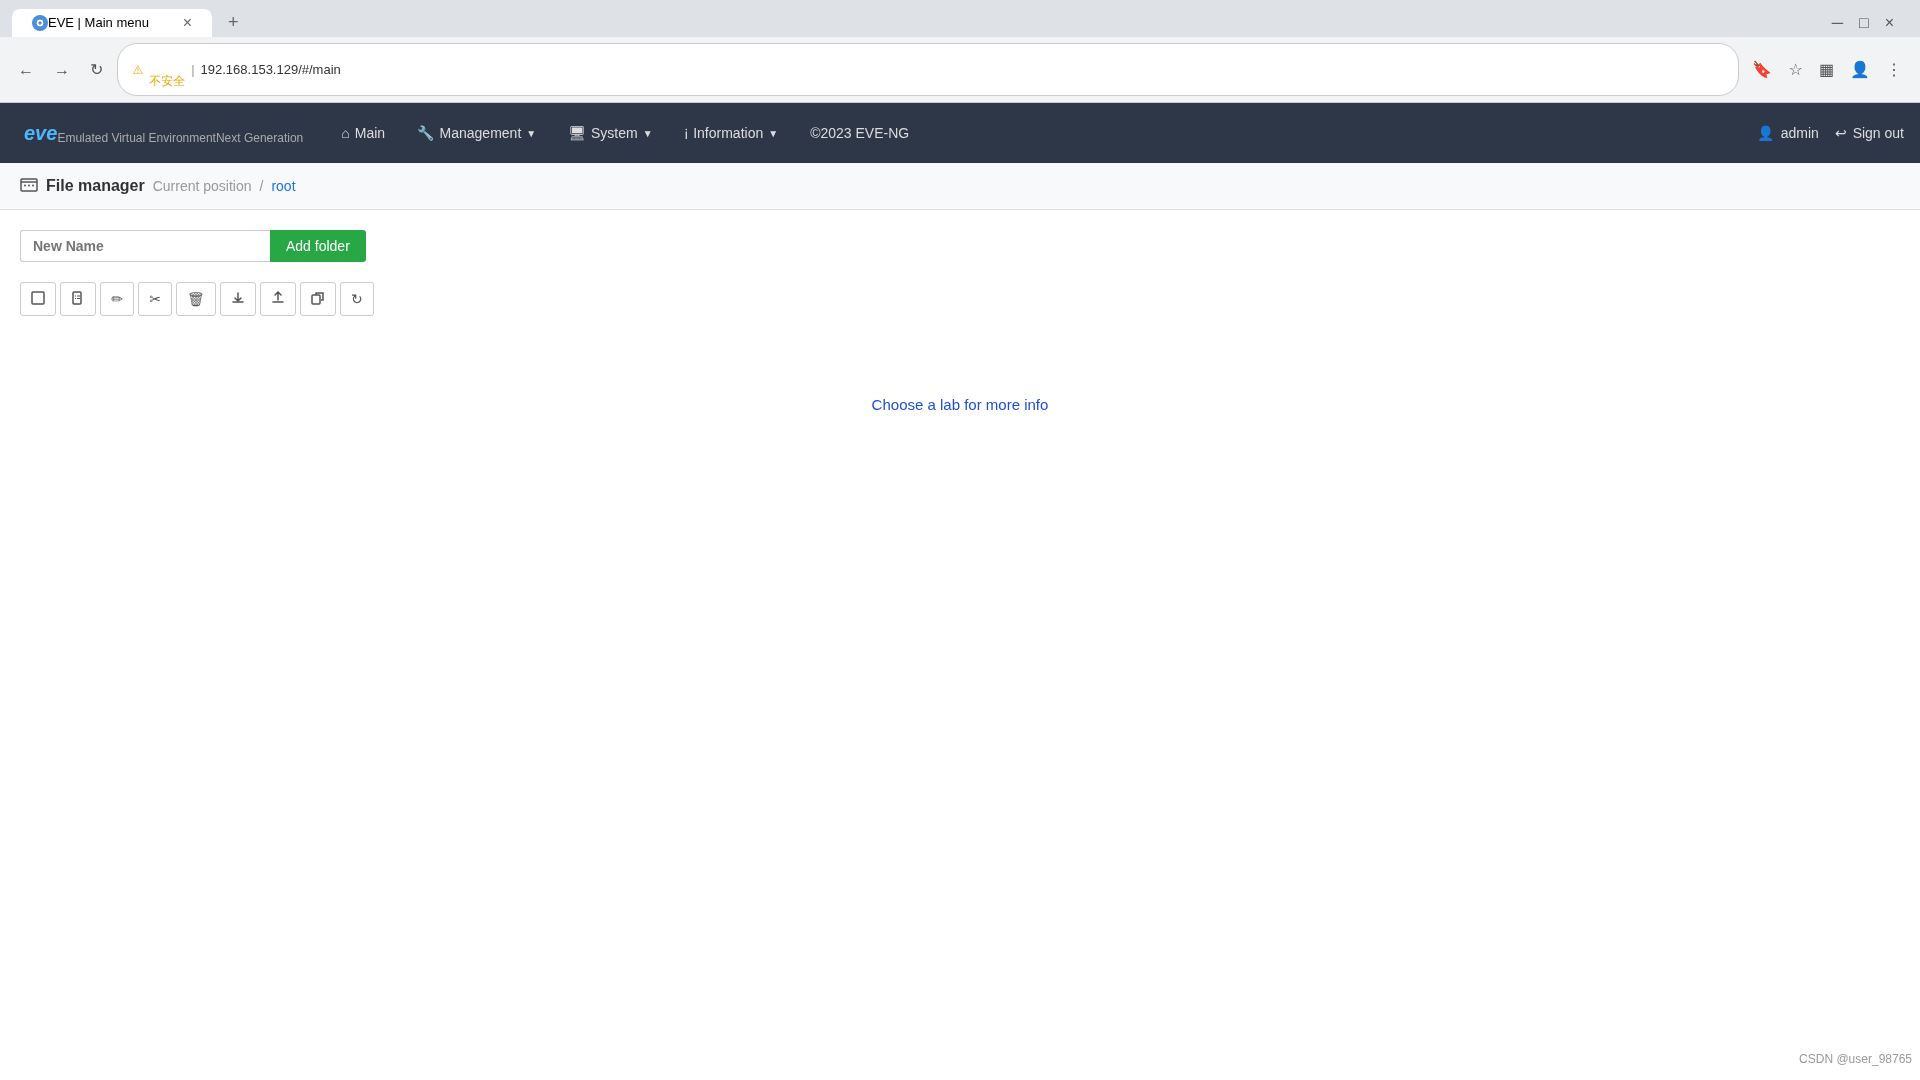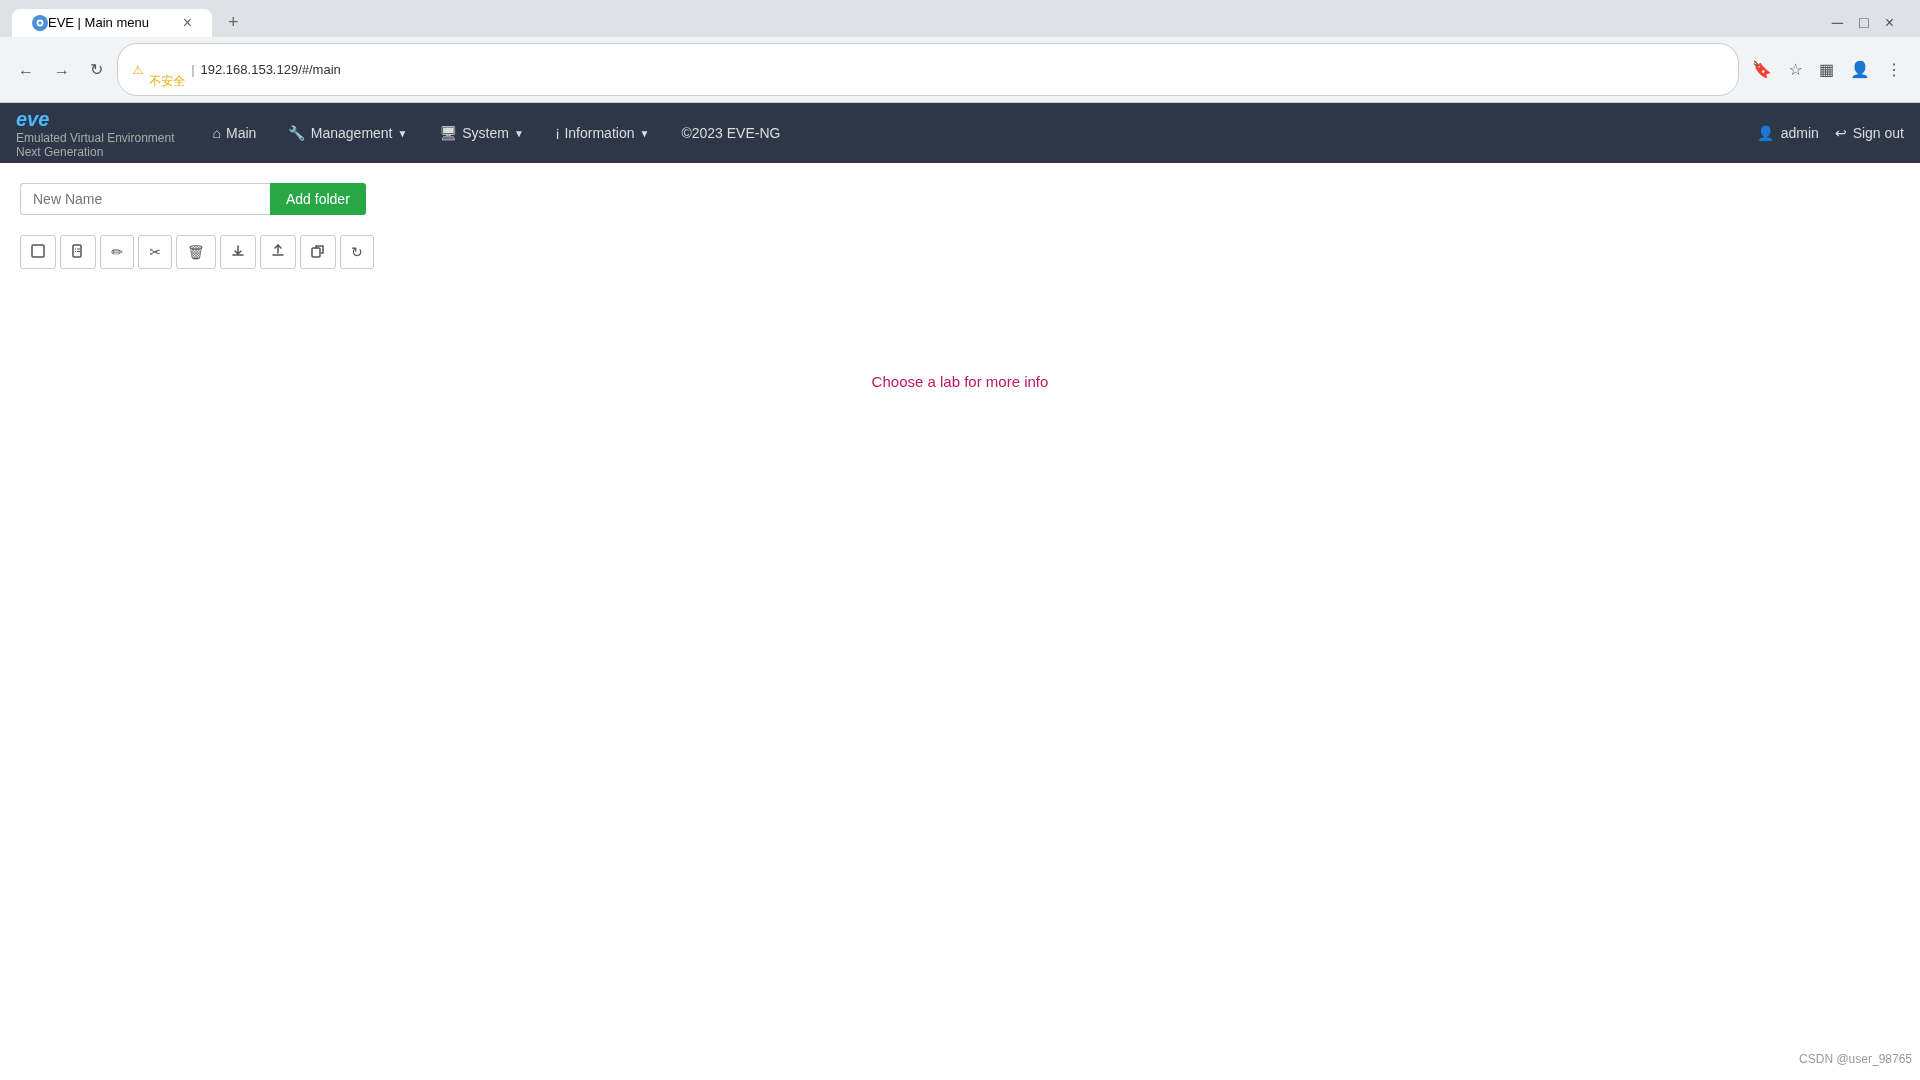--- a/index.html
+++ b/index.html
@@ -32,35 +32,35 @@
     .content-area { background: white; min-height: calc(1080px - 60px - 80px); }
     .breadcrumb-bar { background: #f8f9fa; border-bottom: 1px solid #e0e0e0; padding: 12px 20px; display: flex; align-items: center; gap: 8px; }
     .breadcrumb-title { display: flex; align-items: center; gap: 8px; font-size: 16px; font-weight: 600; color: #333; }
     .breadcrumb-separator { color: #999; }
     .breadcrumb-current { color: #999; font-size: 14px; }
     .breadcrumb-link { color: #1a73e8; text-decoration: none; font-size: 14px; }
 
     
     .file-manager { padding: 20px; }
     .add-folder-row { display: flex; align-items: center; gap: 0; margin-bottom: 20px; }
-    .folder-name-input { border: 1px solid #ccc; border-right: none; padding: 7px 12px; font-size: 14px; width: 250px; border-radius: 3px 0 0 3px; outline: none; color: #999; }
+    .folder-name-input { border: 1px solid #ccc; border-right: none; padding: 7px 12px; font-size: 14px; width: 250px; border-radius: 3px 0 0 3px; outline: none; color: #999; font-weight: bold; }
     .add-folder-btn { background: #28a745; color: white; border: none; padding: 8px 16px; font-size: 14px; cursor: pointer; border-radius: 0 3px 3px 0; }
 
     
     .toolbar { display: flex; align-items: center; gap: 4px; margin-bottom: 16px; }
     .tool-btn { border: 1px solid #ccc; background: white; padding: 6px 10px; cursor: pointer; border-radius: 3px; color: #555; font-size: 14px; display: flex; align-items: center; justify-content: center; min-width: 34px; height: 34px; }
 
     
-    .info-message { text-align: center; color: #be185d; margin-top: 104px; font-size: 15px; }
+    .info-message { text-align: center; color: #1d4ed8; margin-top: 80px; font-size: 15px; }
 
     
     .watermark { position: fixed; bottom: 14px; right: 8px; font-size: 12px; color: #999; }
 
     
-    .eve-logo { display: flex; flex-direction: column; align-items: flex-start; }
+    .eve-logo { display: flex; flex-direction: row; align-items: flex-end; margin-left: 8px; }
     .eve-logo-main { font-size: 20px; font-weight: bold; color: #4db8ff; font-style: italic; }
     .eve-logo-sub { font-size: 12px; color: #aaa; white-space: nowrap; }
   </style>
 </head>
 <body>
 
 <div class="browser-chrome">
 
   <div class="browser-titlebar">
     <div class="browser-tab">
@@ -147,20 +147,37 @@
       </div>
       <div class="nav-signout">
         <span>↩</span>
         <span>Sign out</span>
       </div>
     </div>
   </nav>
 
   <div class="content-area">
 
+    <div class="breadcrumb-bar">
+      <div class="breadcrumb-title">
+        <span>
+          <svg width="18" height="18" viewBox="0 0 18 18" fill="none" xmlns="http://www.w3.org/2000/svg">
+            <rect x="1" y="4" width="16" height="12" rx="1" stroke="#555" stroke-width="1.5" fill="none"></rect>
+            <path d="M1 7h16" stroke="#555" stroke-width="1.5"></path>
+            <circle cx="5" cy="10.5" r="1" fill="#555"></circle>
+            <circle cx="9" cy="10.5" r="1" fill="#555"></circle>
+            <circle cx="13" cy="10.5" r="1" fill="#555"></circle>
+          </svg>
+        </span>
+        <span>File manager</span>
+      </div>
+      <span class="breadcrumb-current">Current position</span>
+      <span class="breadcrumb-separator">/</span>
+      <a class="breadcrumb-link">root</a>
+    </div>
 
     <div class="file-manager">
 
       <div class="add-folder-row">
         <input type="text" class="folder-name-input" placeholder="New Name" style="">
         <button class="add-folder-btn">Add folder</button>
       </div>
 
       <div class="toolbar">
 

